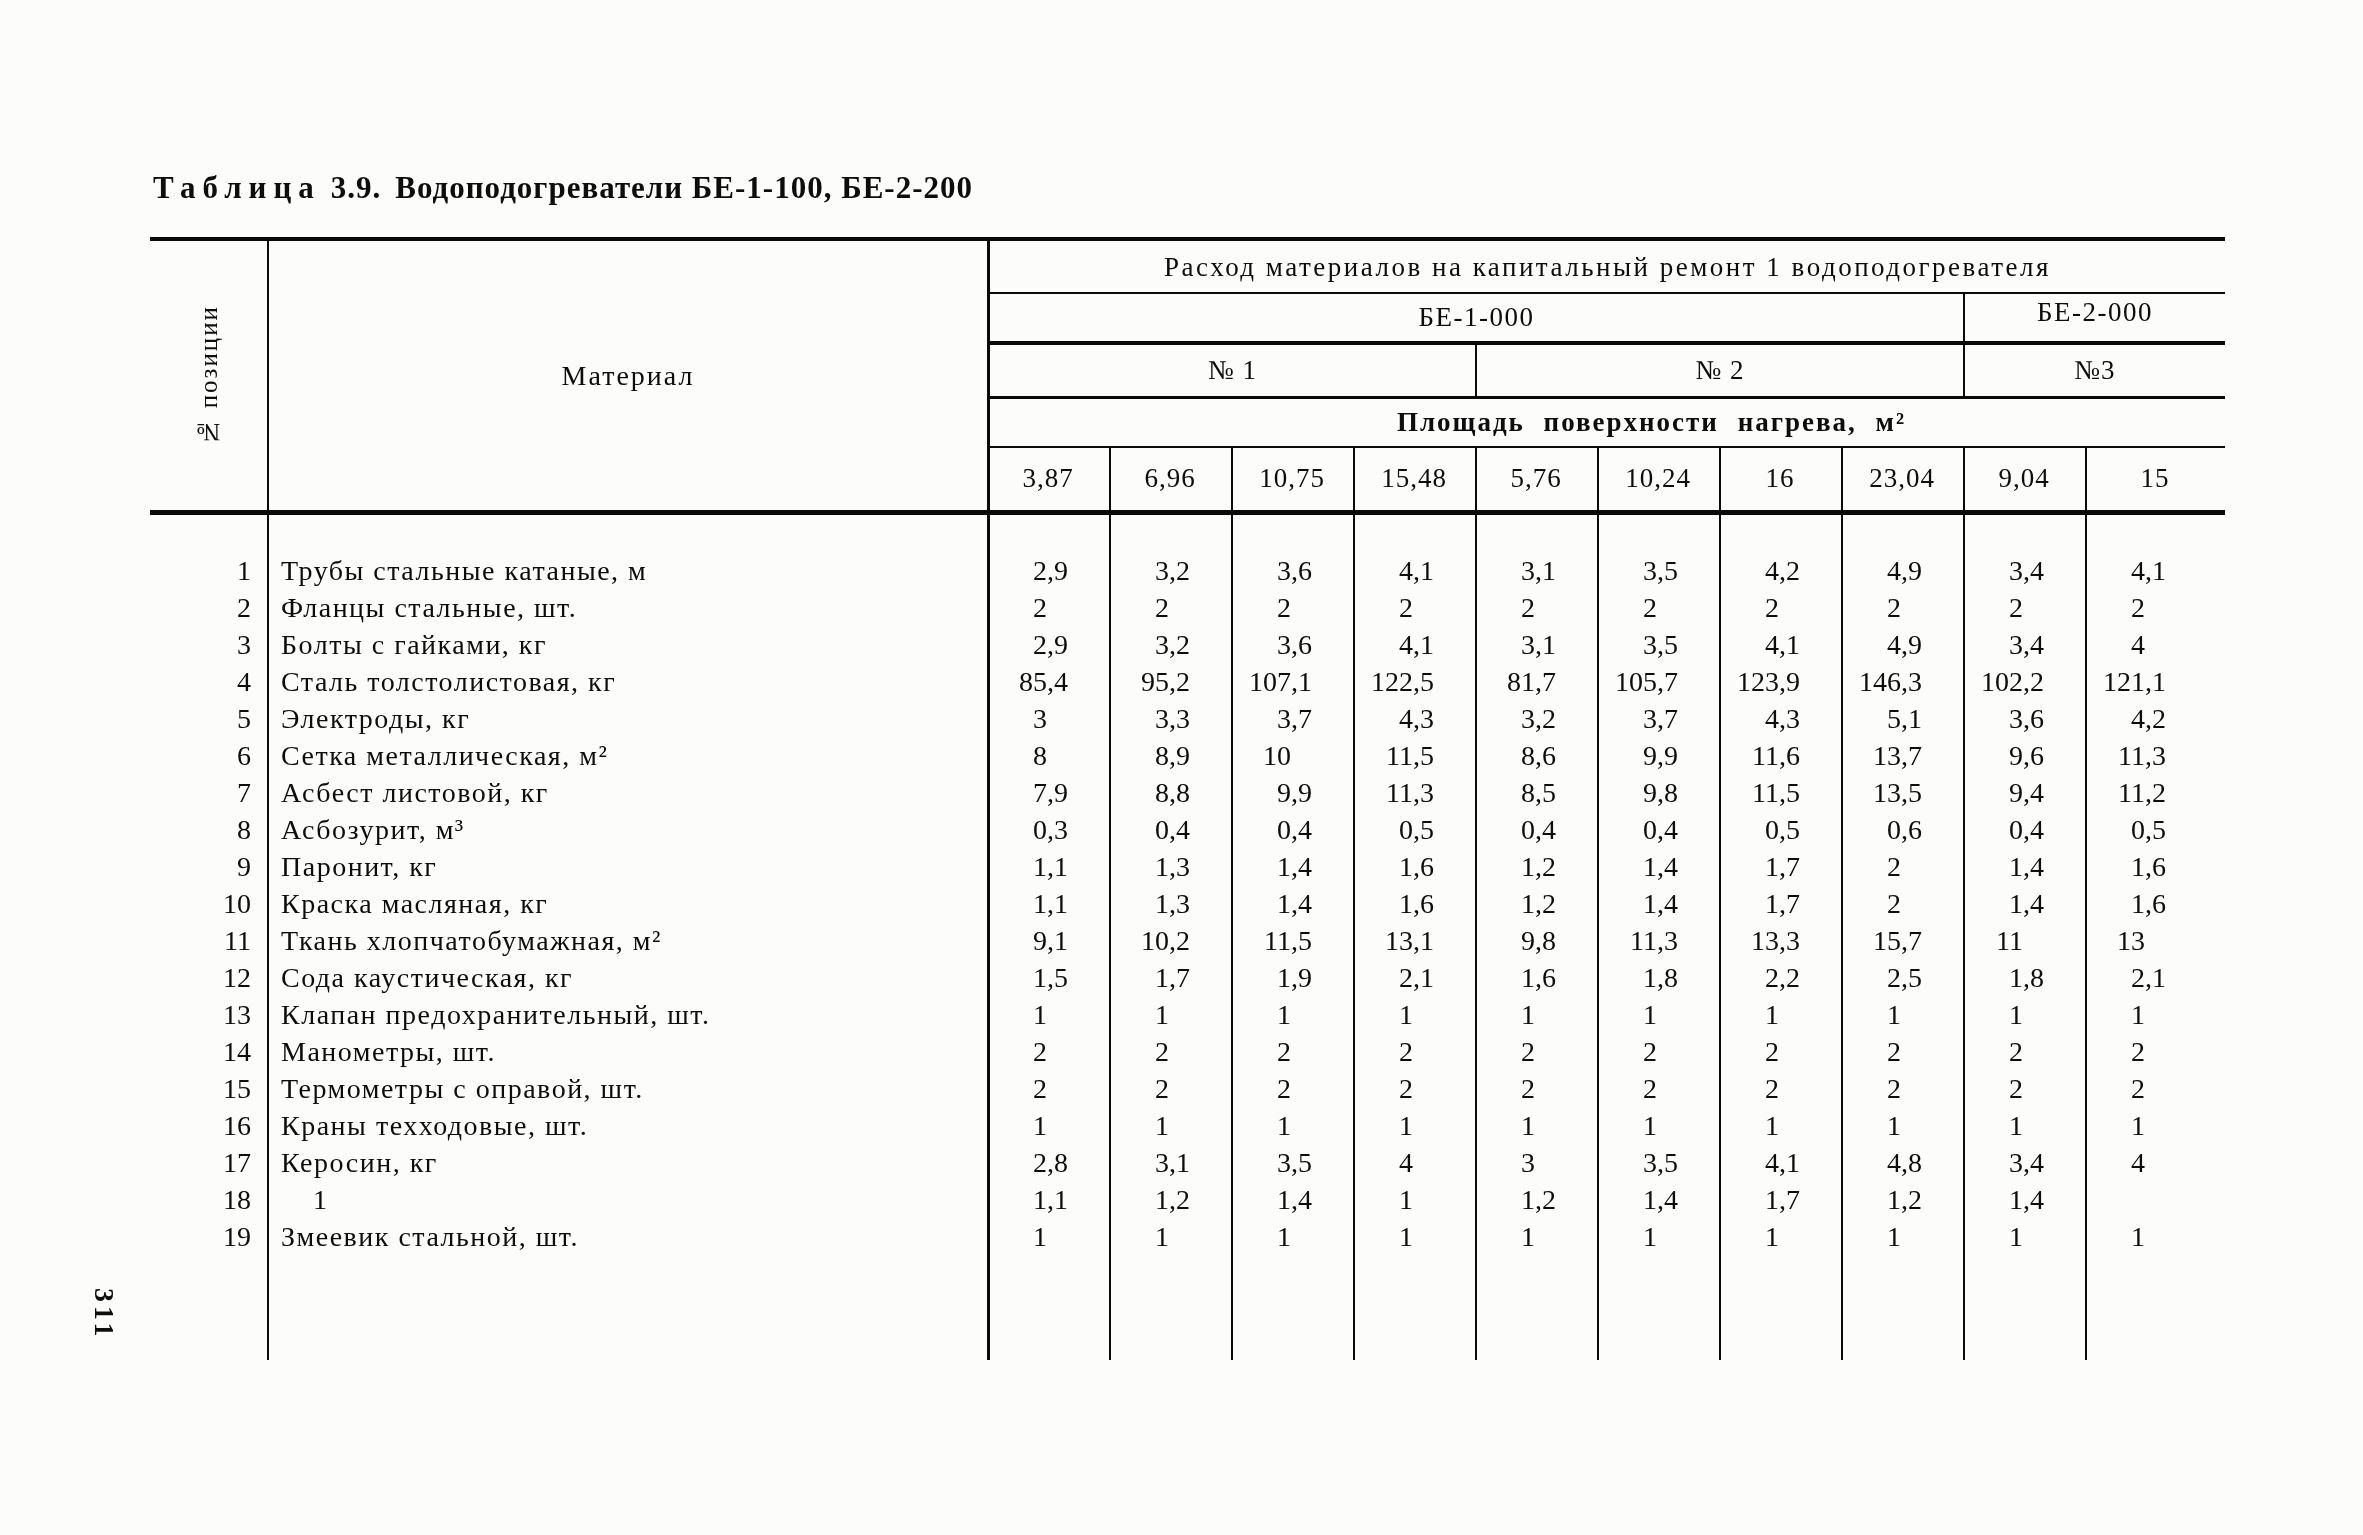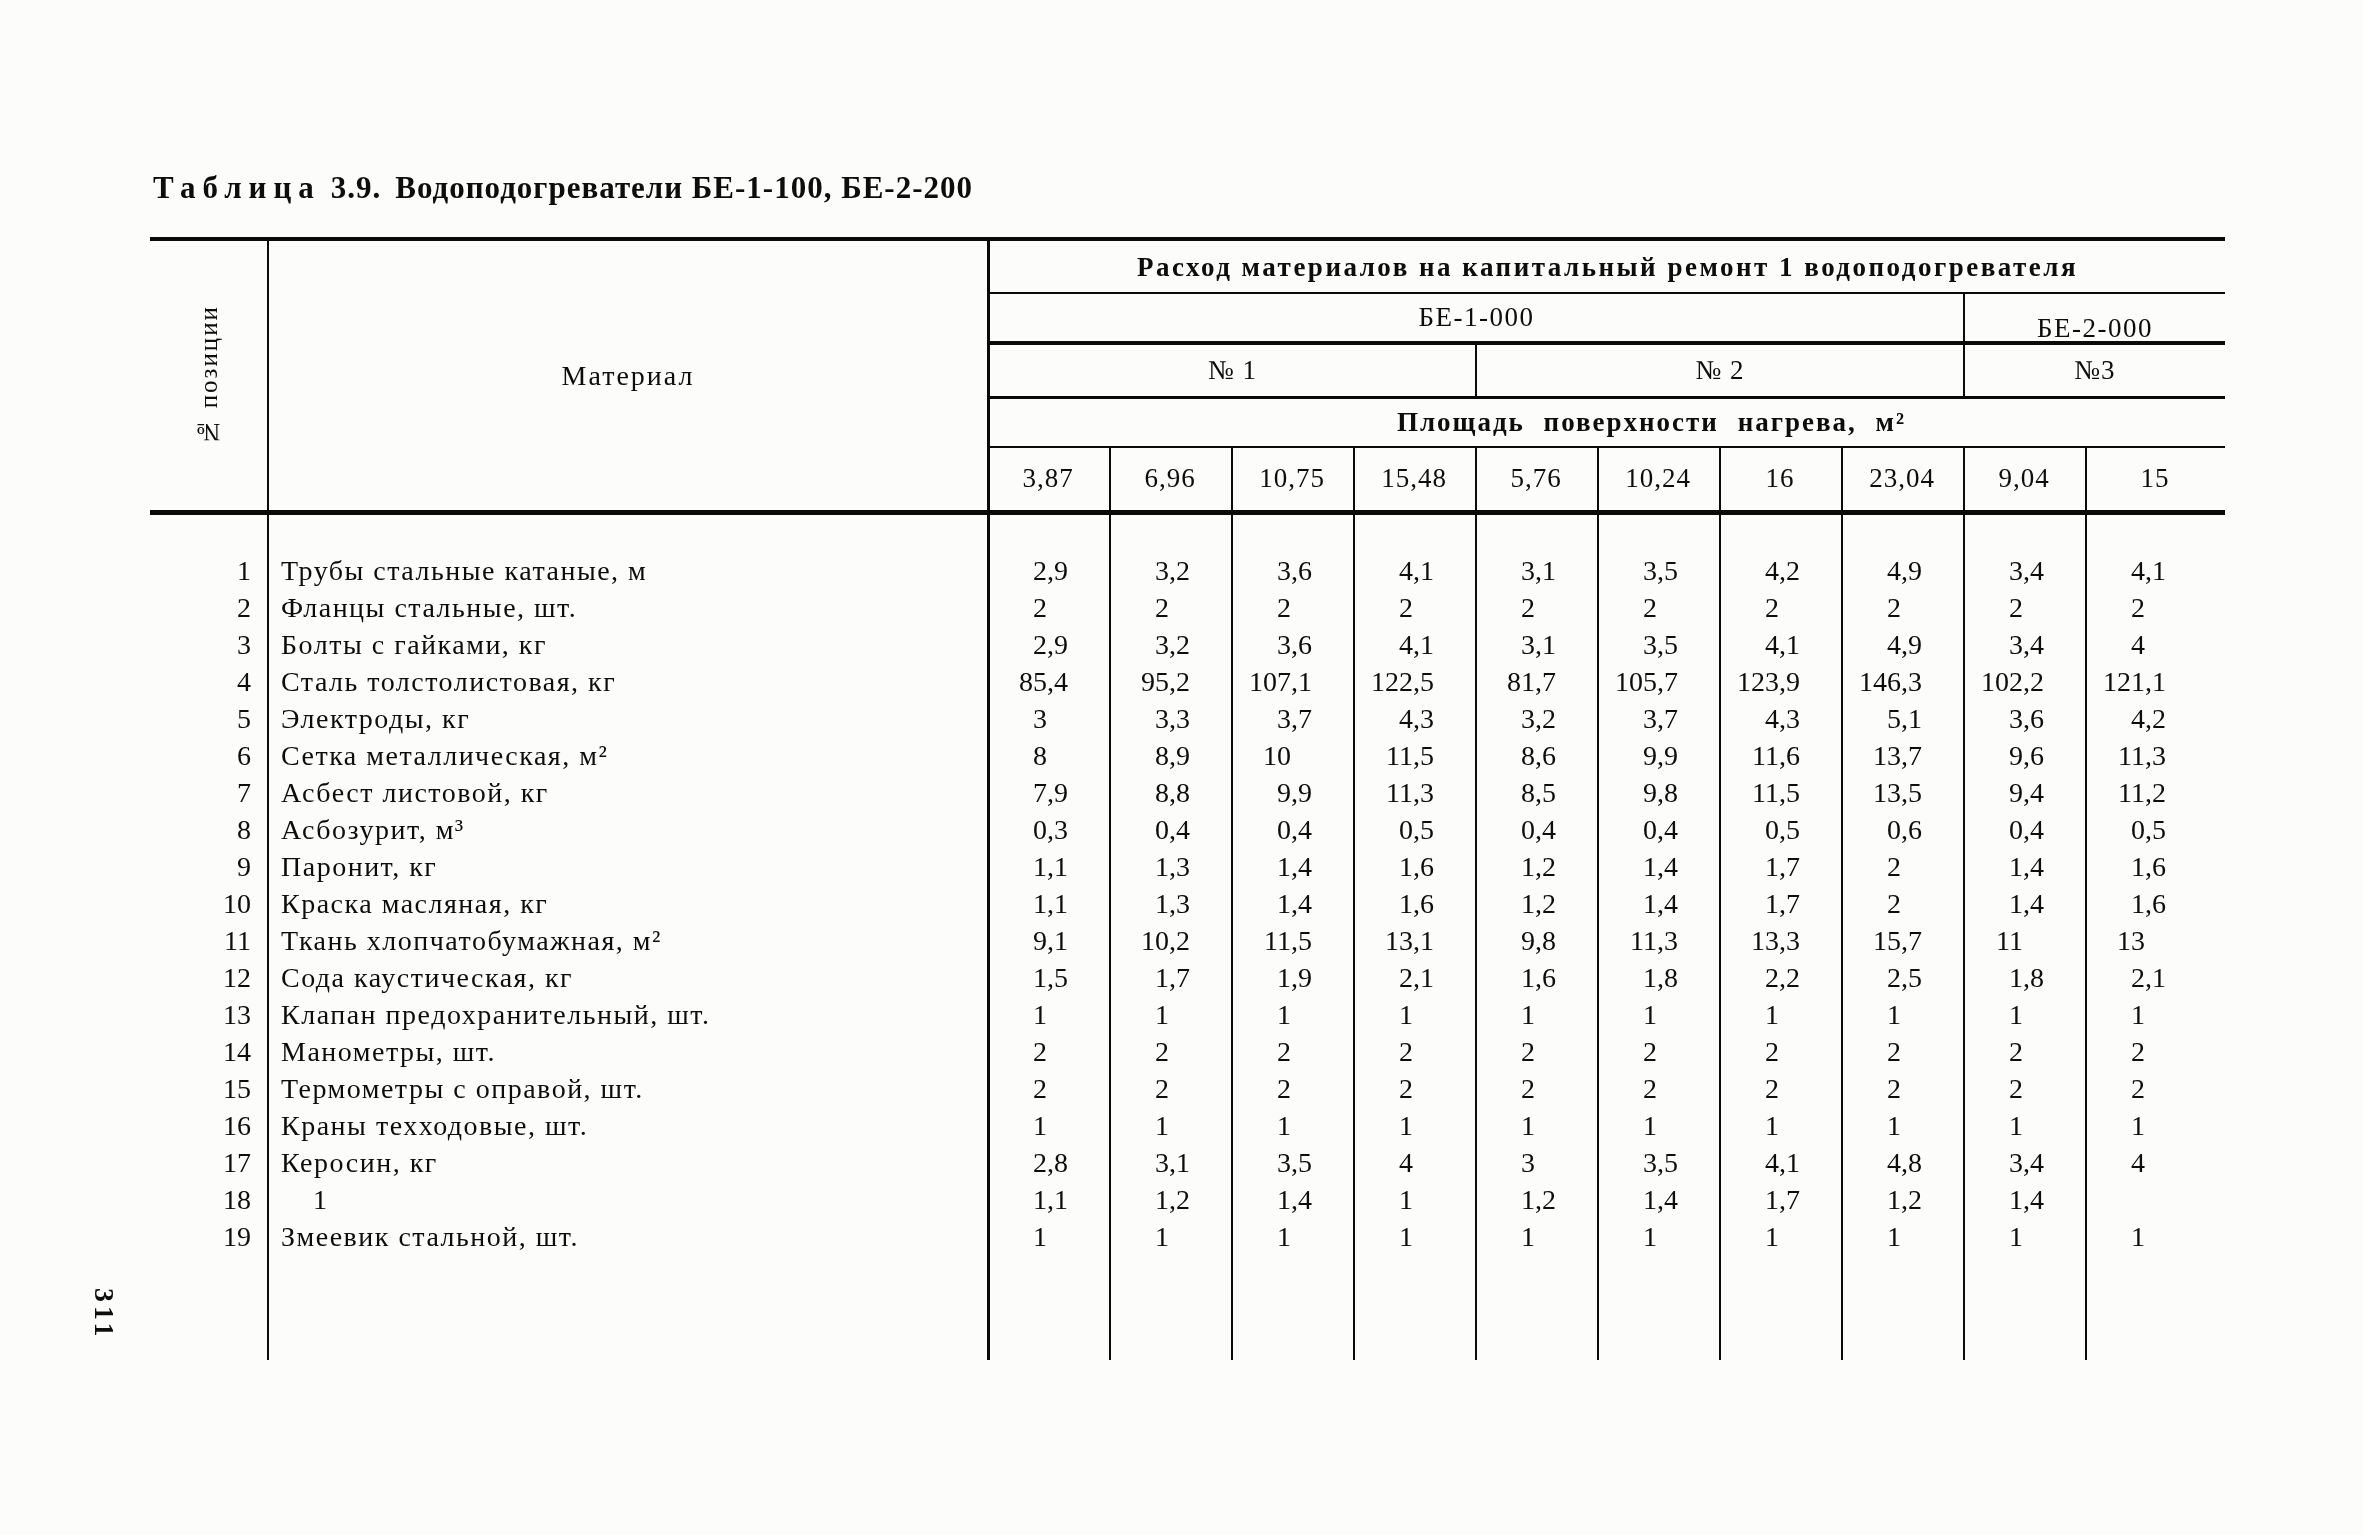--- a/index.html
+++ b/index.html
@@ -18,21 +18,21 @@
   .t-label{letter-spacing:7px;margin-right:10px;}
   .t-num{margin-right:14px;letter-spacing:1px;}
   .t-text{letter-spacing:1px;}
 
   
   .wrap{position:absolute;left:150px;top:237px;width:2075px;height:1123px;}
   .hr{position:absolute;background:#0a0a0a;}
   .vr{position:absolute;background:#0a0a0a;}
 
   .hcell{position:absolute;display:flex;align-items:center;justify-content:center;text-align:center;white-space:nowrap;}
-  .h-top{font-size:27px;font-weight:bold;letter-spacing:2.5px;}
+  .h-top{font-size:27px;font-weight:normal;letter-spacing:2.5px;}
   .h-group{font-size:27px;letter-spacing:1.5px;}
   .h-num{font-size:27px;letter-spacing:1px;}
   .h-area{font-size:27px;font-weight:bold;letter-spacing:2px;word-spacing:10px;padding-left:44px;}
   .h-material{font-size:28px;letter-spacing:2px;}
   .h-pos span{writing-mode:vertical-rl;transform:rotate(180deg);font-size:25px;letter-spacing:2px;white-space:nowrap;}
 
   .areas{position:absolute;left:837px;top:209px;width:1238px;height:64px;display:grid;
          grid-template-columns:122px 122px 122px 122px 122px 122px 122px 122px 122px 140px;}
   .acell{font-size:27px;line-height:64px;text-align:center;letter-spacing:1px;}
 
@@ -79,21 +79,21 @@
     <div class="vr" style="left:1935px;top:209px;width:2px;height:914px;"></div>
     <div class="vr" style="left:1325px;top:104px;width:2px;height:55px;"></div>
     <div class="vr" style="left:1813px;top:55px;width:2px;height:104px;"></div>
 
     <div class="hcell h-pos" style="left:0;top:4px;width:117px;height:269px;">
       <span>№ позиции</span>
     </div>
     <div class="hcell h-material" style="left:119px;top:4px;width:718px;height:269px;border-radius:22px;">Материал</div>
     <div class="hcell h-top" style="left:840px;top:6px;width:1235px;height:49px;">Расход материалов на капитальный ремонт 1 водоподогревателя</div>
     <div class="hcell h-group" style="left:840px;top:57px;width:973px;height:47px;">БЕ-1-000</div>
-    <div class="hcell h-group" style="left:1815px;top:57px;width:260px;height:37px;margin-top:16px;">БЕ-2-000</div>
+    <div class="hcell h-group" style="left:1815px;top:57px;width:260px;height:37px;">БЕ-2-000</div>
     <div class="hcell h-num" style="left:840px;top:108px;width:485px;height:51px;">№ 1</div>
     <div class="hcell h-num" style="left:1327px;top:108px;width:486px;height:51px;">№ 2</div>
     <div class="hcell h-num" style="left:1815px;top:108px;width:260px;height:51px;">№3</div>
     <div class="hcell h-area" style="left:840px;top:162px;width:1235px;height:47px;">Площадь поверхности нагрева, м²</div>
 
     <div class="areas">
         <div class="acell">3,87</div>
         <div class="acell">6,96</div>
         <div class="acell">10,75</div>
         <div class="acell">15,48</div>

